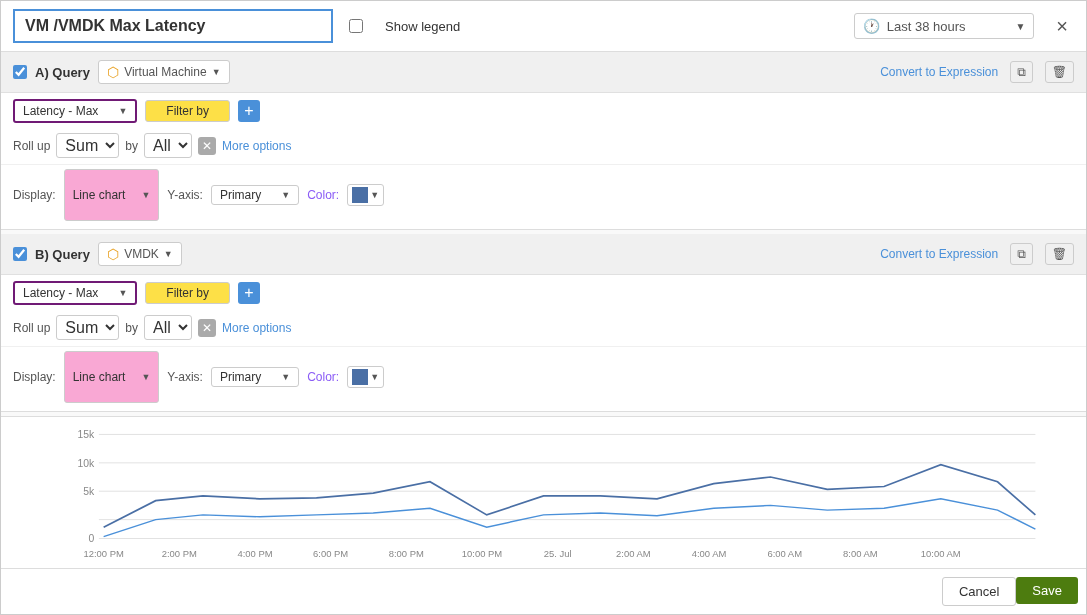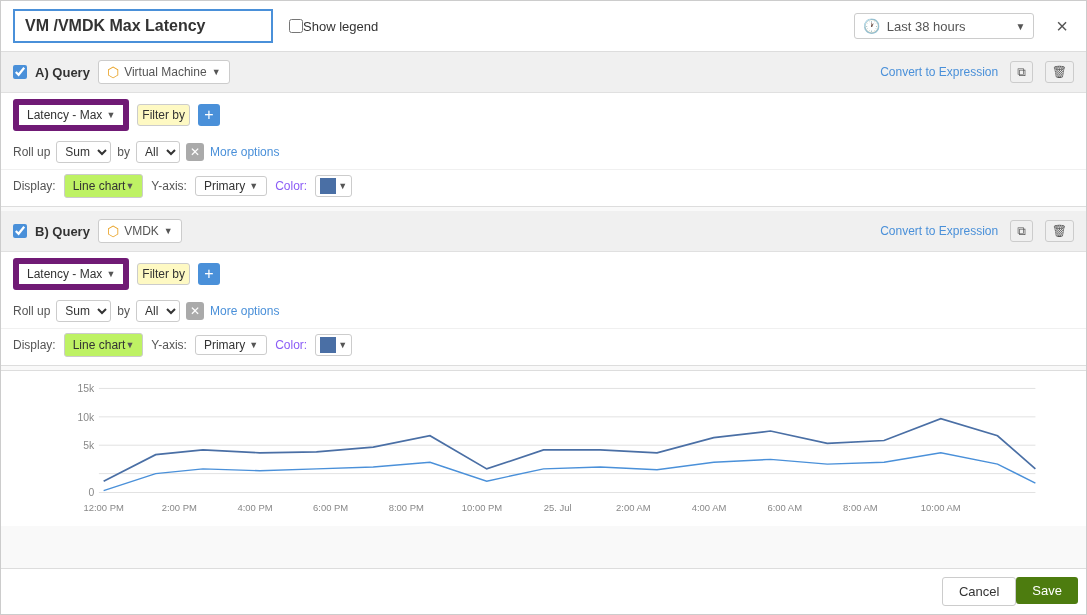--- a/index.html
+++ b/index.html
@@ -2,22 +2,22 @@
 <html><head>
   <meta charset="utf-8">
   <style>
     * { box-sizing: border-box; margin: 0; padding: 0; }
     body { font-family: Arial, sans-serif; font-size: 13px; background: #f5f5f5; color: #333; width: 1087px; height: 615px; overflow: hidden; }
 
     .main-container { background: #fff; border: 1px solid #ccc; width: 1087px; height: 615px; display: flex; flex-direction: column; }
 
     
     .header-row { display: flex; align-items: center; padding: 8px 12px; gap: 16px; border-bottom: 1px solid #ddd; background: #fff; }
-    .title-input { border: 2px solid #4a90d9; padding: 6px 10px; font-size: 16px; font-weight: bold; color: #333; width: 260px; outline: none; }
-    .show-legend-wrapper { display: flex; align-items: center; gap: 0; }
+    .title-input { border: 2px solid #4a90d9; padding: 6px 10px; font-size: 16px; font-weight: bold; color: #333; width: 320px; outline: none; }
+    .show-legend-wrapper { display: flex; align-items: center; gap: 22px; }
     .show-legend-checkbox { width: 14px; height: 14px; }
     .spacer { flex: 1; }
     .time-picker { display: flex; align-items: center; border: 1px solid #ccc; border-radius: 3px; padding: 4px 8px; gap: 6px; background: #fff; min-width: 180px; cursor: pointer; }
     .time-picker-icon { color: #888; font-size: 14px; }
     .time-picker-text { color: #555; font-size: 13px; }
     .time-picker-chevron { color: #555; font-size: 10px; margin-left: auto; }
     .close-btn { background: none; border: none; font-size: 20px; cursor: pointer; color: #555; padding: 2px 6px; }
 
     
     .queries-area { flex: 1; overflow-y: auto; background: #f9f9f9; }
@@ -26,35 +26,35 @@
 
     .query-header { display: flex; align-items: center; padding: 8px 12px; background: #f0f0f0; border-bottom: 1px solid #e0e0e0; gap: 8px; }
     .query-checkbox { width: 14px; height: 14px; accent-color: #4a90d9; }
     .query-label { font-size: 13px; font-weight: 600; color: #333; }
     .entity-btn { display: flex; align-items: center; gap: 5px; border: 1px solid #ccc; border-radius: 3px; padding: 3px 8px; background: #fff; cursor: pointer; font-size: 12px; color: #555; }
     .entity-icon { font-size: 14px; }
     .convert-link { margin-left: auto; color: #4a90d9; font-size: 12px; cursor: pointer; text-decoration: none; }
     .copy-btn, .delete-btn { background: none; border: 1px solid #ccc; border-radius: 3px; padding: 3px 6px; cursor: pointer; color: #555; font-size: 12px; margin-left: 4px; }
 
     .query-row { display: flex; align-items: center; padding: 6px 12px; gap: 8px; background: #fff; }
-    .metric-btn { display: flex; align-items: center; gap: 4px; border: 6px solid #701a75; border-radius: 3px; padding: 3px 8px; background: #fff; cursor: pointer; font-size: 12px; color: #333; }
-    .filter-btn { display: flex; align-items: center; gap: 4px; border: 1px solid #ccc; border-radius: 3px; padding: 3px 4px; background: #fef9c3; cursor: pointer; font-size: 12px; color: #333; }
+    .metric-btn { display: flex; align-items: center; gap: 20px; border: 2px solid #701a75; border-radius: 3px; padding: 3px 8px; background: #fff; cursor: pointer; font-size: 12px; color: #333; }
+    .filter-btn { display: flex; align-items: center; gap: 4px; border: 1px solid #ccc; border-radius: 3px; padding: 3px 20px; background: #fde047; cursor: pointer; font-size: 12px; color: #333; }
     .add-filter-btn { background: #4a90d9; color: #fff; border: none; border-radius: 3px; width: 22px; height: 22px; cursor: pointer; font-size: 16px; display: flex; align-items: center; justify-content: center; }
 
     .rollup-row { display: flex; align-items: center; padding: 4px 12px 6px; gap: 6px; background: #fff; }
     .rollup-label { font-size: 12px; color: #555; }
-    .small-select { border: 1px solid #ccc; border-radius: 3px; padding: 2px 4px; font-size: 12px; color: #333; background: #fff; cursor: pointer; }
+    .small-select { border: 1px solid #ccc; border-radius: 3px; padding: 2px 4px; font-size: 16px; color: #333; background: #fff; cursor: pointer; }
     .clear-btn { background: #aaa; color: #fff; border: none; border-radius: 3px; width: 18px; height: 18px; cursor: pointer; font-size: 12px; display: flex; align-items: center; justify-content: center; }
     .more-options-link { color: #4a90d9; font-size: 12px; cursor: pointer; }
 
     .display-row { display: flex; align-items: center; padding: 4px 12px 8px; gap: 8px; background: #fff; border-top: 1px solid #f0f0f0; }
     .display-label { font-size: 12px; color: #555; }
-    .chart-type-btn { display: flex; align-items: center; gap: 0; border: 1px solid #ccc; border-radius: 3px; padding: 4px 8px; background: #bef264; cursor: pointer; font-size: 12px; color: #333; }
+    .chart-type-btn { display: flex; align-items: center; gap: 16px; border: 1px solid #ccc; border-radius: 3px; padding: 18px 8px; background: #f9a8d4; cursor: pointer; font-size: 12px; color: #333; }
     .yaxis-label { font-size: 12px; color: #555; }
-    .yaxis-btn { display: flex; align-items: center; gap: 4px; border: 1px solid #ccc; border-radius: 3px; padding: 2px 8px; background: #fff; cursor: pointer; font-size: 12px; color: #333; }
+    .yaxis-btn { display: flex; align-items: center; gap: 20px; border: 1px solid #ccc; border-radius: 3px; padding: 2px 8px; background: #fff; cursor: pointer; font-size: 12px; color: #333; }
     .color-label { font-size: 12px; color: #8b5cf6; }
     .color-swatch-wrapper { display: flex; align-items: center; gap: 2px; border: 1px solid #ccc; border-radius: 3px; padding: 2px 4px; cursor: pointer; background: #fff; }
     .color-swatch { width: 16px; height: 16px; background: #4a6fa5; display: inline-block; }
     .chevron { font-size: 9px; color: #555; }
 
     
     .add-query-bar { padding: 8px 12px; background: #f9f9f9; }
     .add-query-btn { display: flex; align-items: center; gap: 6px; background: #4a90d9; color: #fff; border: none; border-radius: 3px; padding: 5px 12px; cursor: pointer; font-size: 13px; }
 
     

